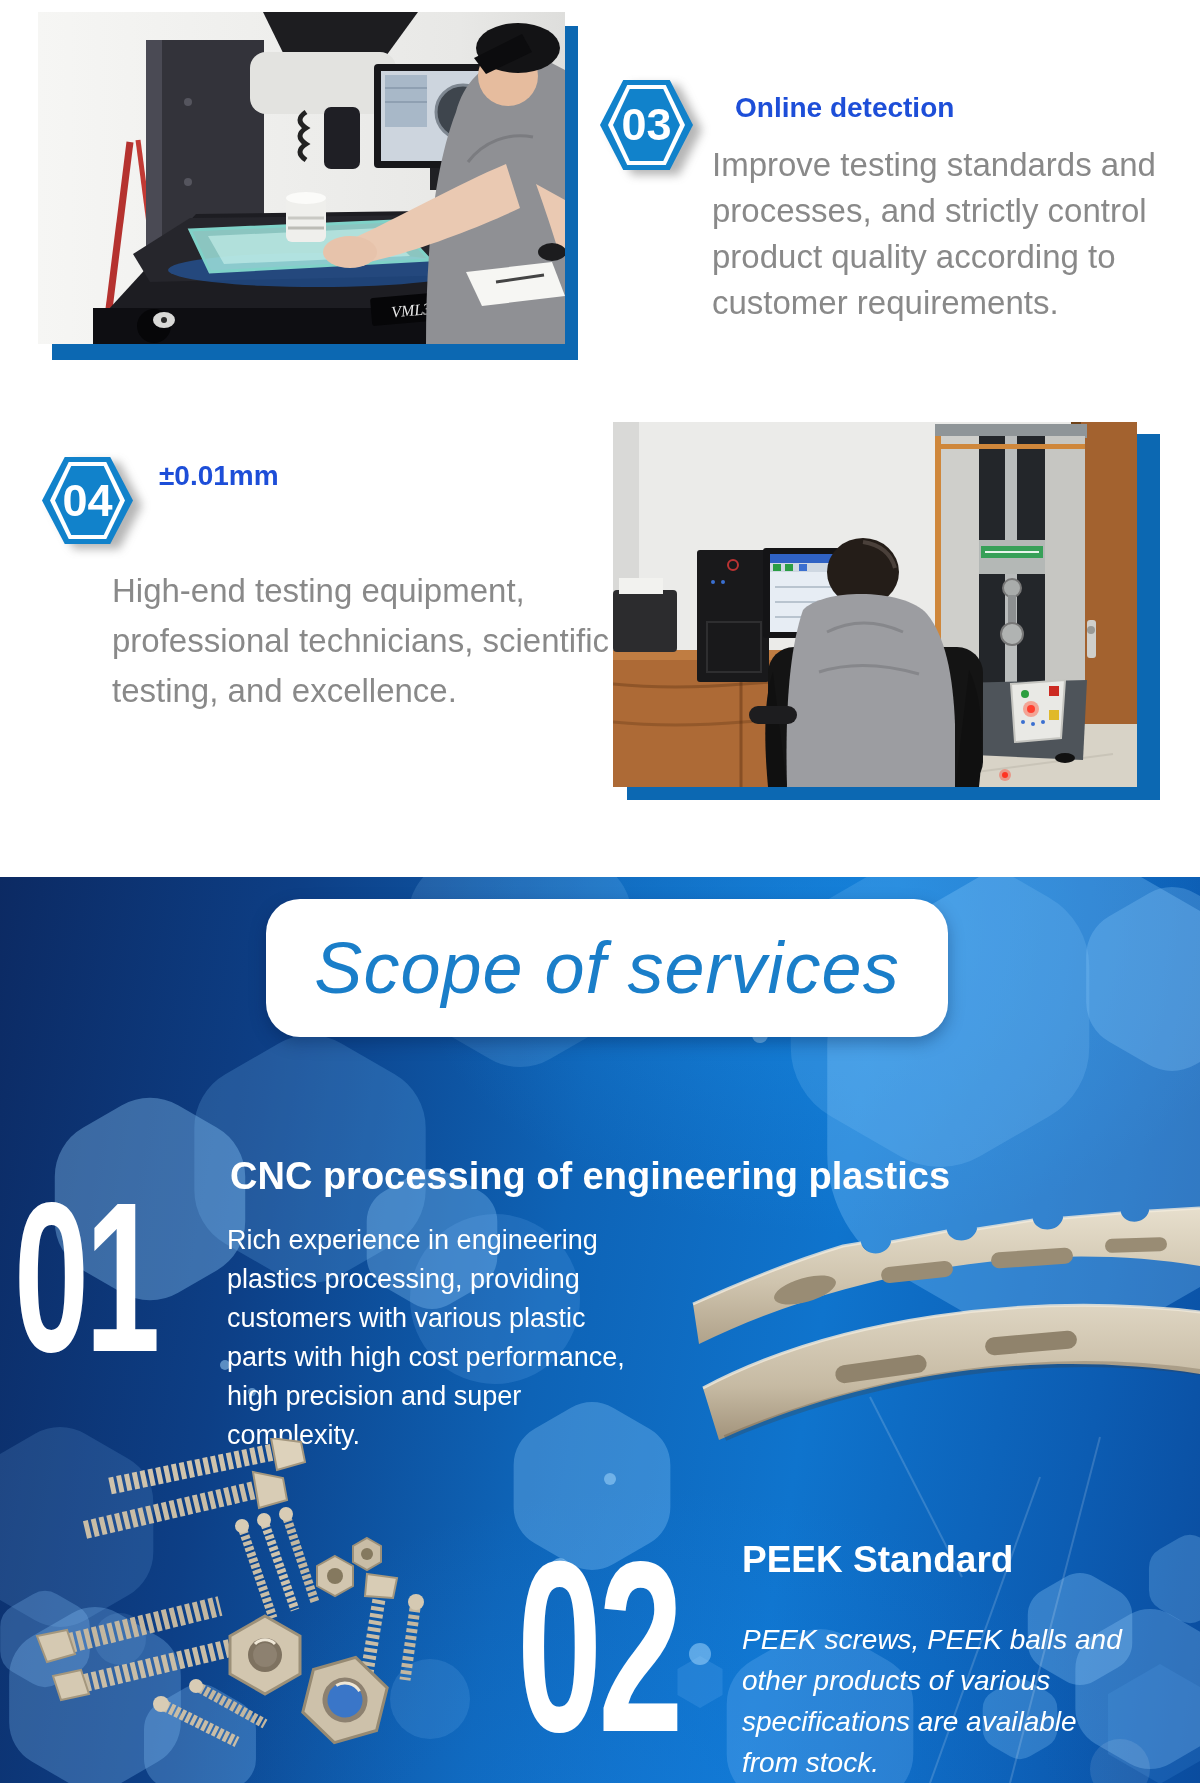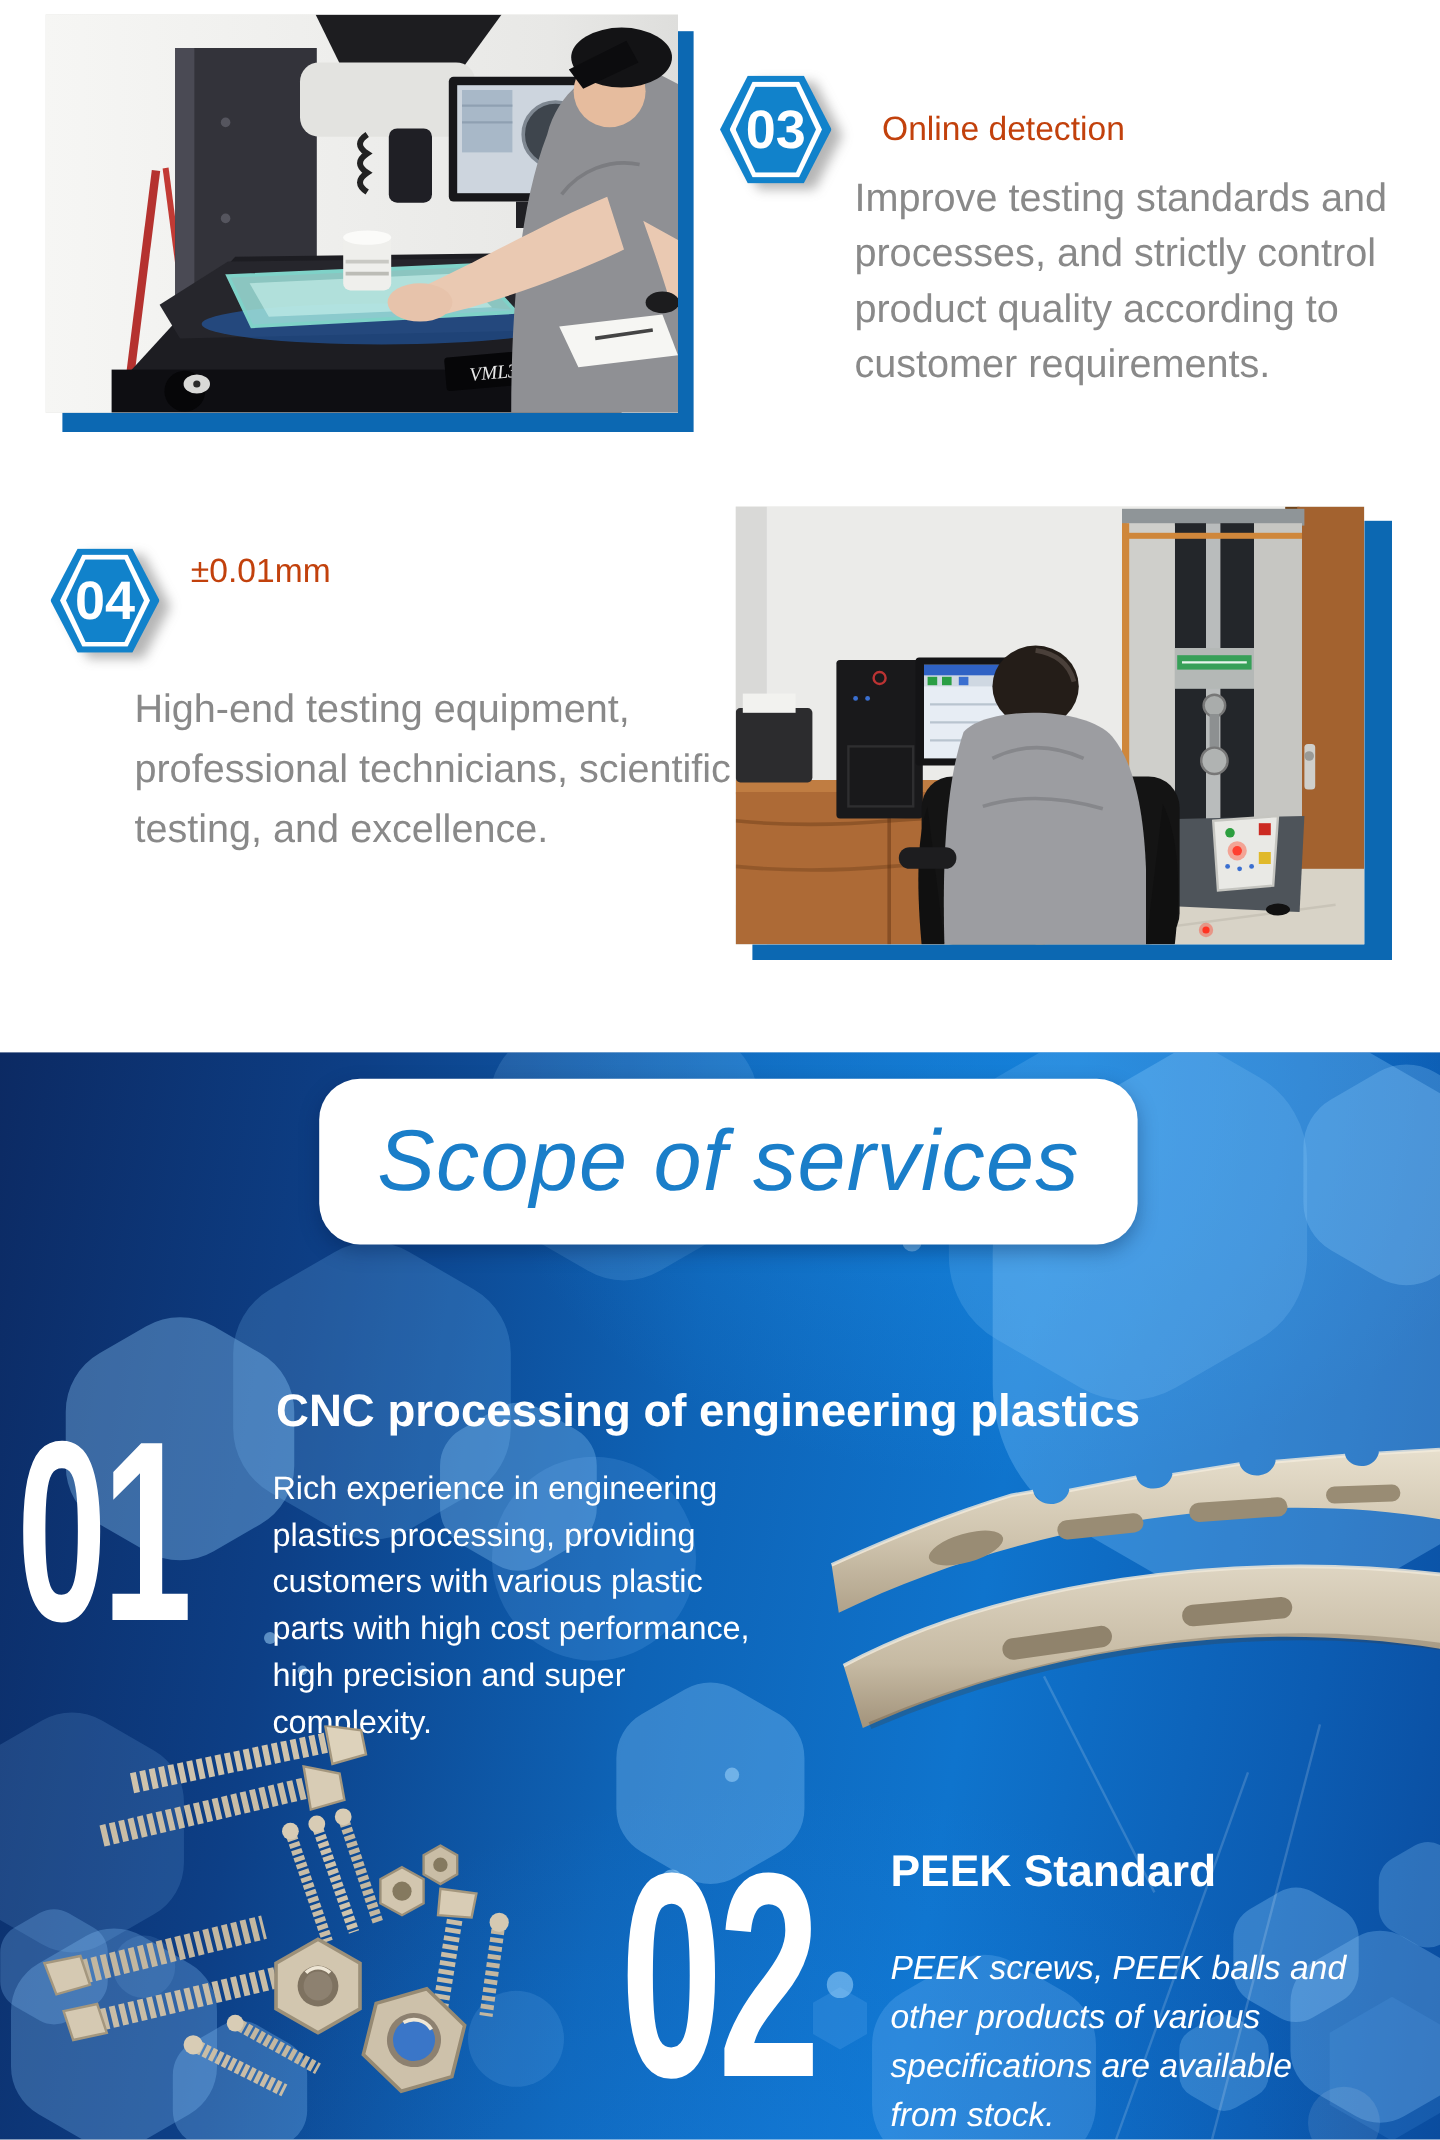--- a/index.html
+++ b/index.html
@@ -14,21 +14,21 @@
 
   .badge { position:absolute; width:93px; height:90px;
            filter: drop-shadow(9px 5px 5px rgba(70,70,70,.40)); }
   .hex { position:absolute; clip-path: polygon(25% 0,75% 0,100% 50%,75% 100%,25% 100%,0 50%); }
   .hex-outer { inset:0; background:#1182cb; }
   .hex-ring  { inset:5px 8px; background:#ffffff; }
   .hex-core  { inset:9px 13px; background:#1182cb; }
   .badge-num { position:absolute; inset:0; display:flex; align-items:center;
                justify-content:center; color:#fff; font-size:45px; font-weight:bold; }
 
-  .q-title { position:absolute; color:#c2410c; font-weight:normal; font-size:28px; line-height:48px; }
+  .q-title { position:absolute; color:#1d4ed8; font-weight:bold; font-size:28px; line-height:48px; }
   .q-body  { position:absolute; color:#898989; font-size:33px; }
   .lines   { white-space:pre-line; }
 
   
   .blue-section { position:absolute; left:0; top:877px; width:1200px; height:1042px;
     background:
       radial-gradient(620px 420px at 70% 6%, rgba(30,150,240,.45), rgba(30,150,240,0) 70%),
       radial-gradient(700px 500px at 55% 92%, rgba(25,135,235,.35), rgba(25,135,235,0) 70%),
       linear-gradient(100deg,#0c2a63 0%, #0d3f86 22%, #0e63b6 45%, #0f74cd 65%, #0c5cb2 86%, #0a4a9c 100%);
     overflow:hidden; }
@@ -119,21 +119,21 @@
       <path d="M468,152 C420,172 360,206 316,226 L322,252 C372,242 440,216 482,196 Z" fill="#eac9b2"></path>
       <ellipse cx="312" cy="240" rx="27" ry="16" fill="#e7c3ab"></ellipse>
       <path d="M498,172 C508,200 514,218 520,238 L527,242 L527,188 Z" fill="#eac9b2"></path>
       <ellipse cx="514" cy="240" rx="14" ry="9" fill="#1c1c1e"></ellipse>
 
       <path d="M428,260 L514,250 L527,284 L444,294 Z" fill="#f6f6f3"></path>
       <line x1="458" y1="270" x2="506" y2="263" stroke="#444" stroke-width="3"></line>
     </svg>
   </div>
 
-  <div class="badge" style="left:600px;top:63px;text-align:right;">
+  <div class="badge" style="left:600px;top:80px;text-align:right;">
     <div class="hex hex-outer"></div>
     <div class="hex hex-ring"></div>
     <div class="hex hex-core"></div>
     <span class="badge-num">03</span>
   </div>
   <h3 class="q-title" style="left:735px;top:84px;margin:0;">Online detection</h3>
   <p class="q-body lines" style="left:712px;top:142px;margin:0;line-height:46px;">Improve testing standards and
 processes, and strictly control
 product quality according to
 customer requirements.</p>

